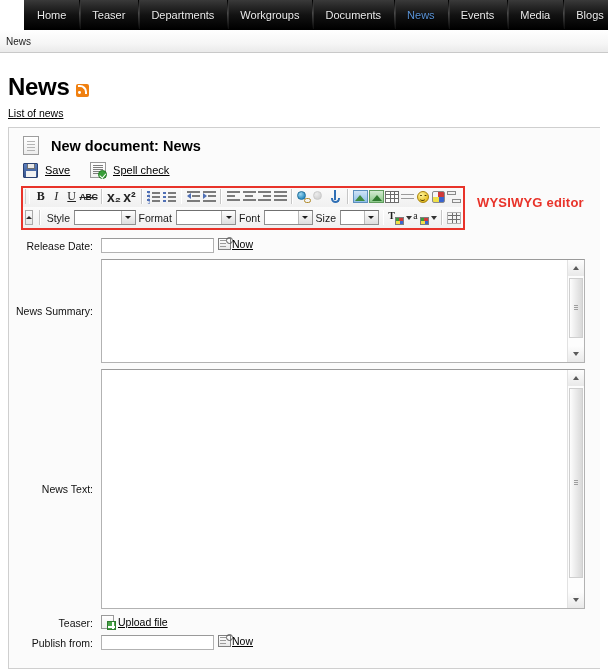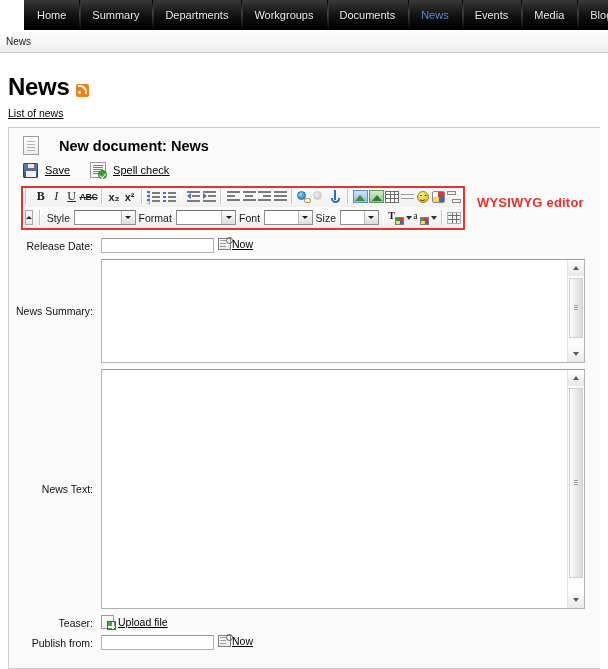--- a/index.html
+++ b/index.html
@@ -127,21 +127,21 @@
     margin-top: 8px;
     border: 1px solid #cfcfcf;
     border-right: none;
     background: #fbfbfb;
     min-height: 540px;
     position: relative;
   }
   .docheader {
     display: flex;
     align-items: center;
-    gap: 20px;
+    gap: 12px;
     padding: 8px 0 4px 14px;
   }
   .doc-icon {
     width: 16px; height: 19px;
     background: linear-gradient(to bottom,#ffffff,#ededed);
     border: 1px solid #9d9d9d;
     position: relative;
     box-sizing: border-box;
   }
   .doc-icon::before {
@@ -266,21 +266,21 @@
     font-size: 11px;
     color: #222;
     cursor: pointer;
     box-sizing: border-box;
     position: relative;
   }
   .tb b { font-family: "Liberation Serif", serif; font-size: 12px; }
   .tb i { font-family: "Liberation Serif", serif; font-size: 12px; }
   .tb u { font-family: "Liberation Serif", serif; font-size: 12px; }
   .tb .strike { text-decoration: line-through; font-size: 9px; font-weight: bold; letter-spacing:-.5px;text-align:center;}
-  .tb .sub, .tb .sup { font-size: 11px; font-weight: bold; }
+  .tb .sub, .tb .sup { font-size: 14px; font-weight: bold; }
 
   
   .ic-list {
     width: 13px; height: 11px;
     position: relative;
   }
   .ic-list .mark {
     position: absolute; left: 0; width: 3px; height: 2px;
     background: #4f6fb5; font-size:5px; color:#4f6fb5;
   }
@@ -600,21 +600,21 @@
 </head>
 <body>
 
 <div id="page">
 
   <div class="topnav">
     <div class="navitem">
         <span>Home</span>
       </div>
     <div class="navitem">
-        <span>Summary</span>
+        <span>Teaser</span>
       </div>
     <div class="navitem">
         <span>Departments</span>
       </div>
     <div class="navitem">
         <span>Workgroups</span>
       </div>
     <div class="navitem">
         <span>Documents</span>
       </div>

